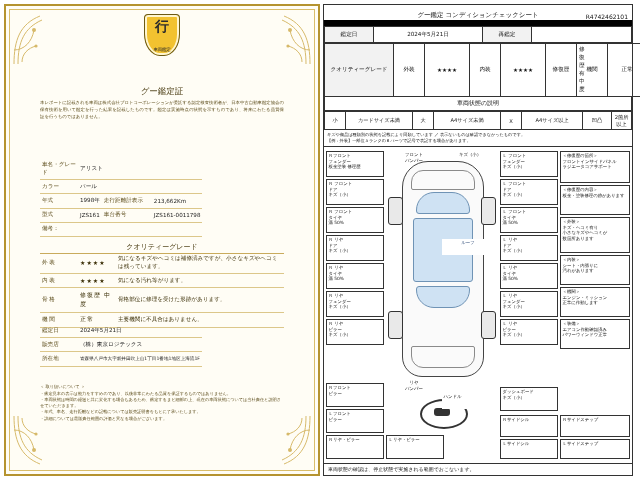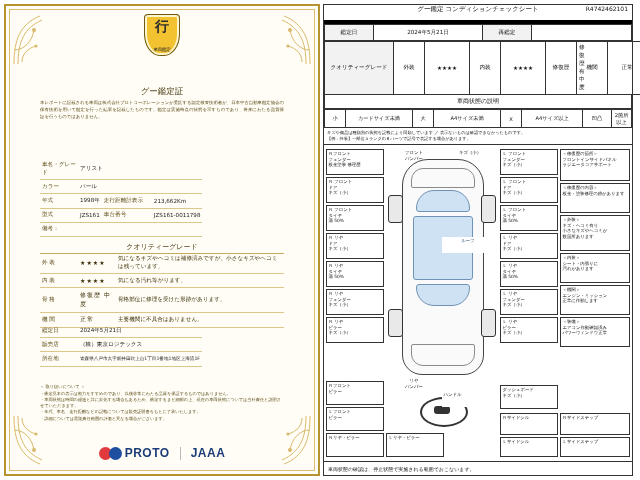--- a/index.html
+++ b/index.html
@@ -94,22 +94,22 @@
   .logo-jaaa{font-size:12px;font-weight:bold;color:#1b3c78;letter-spacing:.5px;}
   .sep-line{width:1px;height:13px;background:#b9b9b9;}
 
   
   .right{
     position:relative;width:310px;height:472px;box-sizing:border-box;
     border:1px solid #333;background:#fff;
     font-family:"DejaVu Sans", sans-serif;color:#111;
   }
   .r-head{
-    display:flex;align-items:flex-start;justify-content:center;gap:6px;
-    height:15px;border-bottom:4px solid #000000;font-size:6.5px;position:relative;
+    display:flex;align-items:flex-end;justify-content:center;gap:6px;
+    height:15px;border-bottom:6px solid #000000;font-size:6.5px;position:relative;
   }
   .r-head .code{position:absolute;right:4px;font-size:6px;}
   .r-tbl{width:100%;border-collapse:collapse;font-size:5.6px;table-layout:fixed;}
   .r-tbl td{border:1px solid #333;padding:2px 2px;text-align:center;height:11px;}
   .r-tbl td.k{background:#f2f2f2;}
   .r-sub{
     text-align:center;font-size:6px;border:1px solid #333;border-top:0;
     padding:2px 0;background:#fff;
   }
   .grid-tbl{width:100%;border-collapse:collapse;font-size:5.2px;table-layout:fixed;}
@@ -269,29 +269,20 @@
         </tr>
       </tbody>
         </table>
 
       <div class="foot-note" style="white-space:pre-line;">＜ 取り扱いについて ＞
 ・鑑定見本の表示は能力をすすめのであり、以後非常にわたる品質を保証するものではありません。
 ・車両状態は時間の経過と共に変化する場合もあるため、鑑定するまど細部の上、現在の車両状態については当社責任と説明させていただきます。
 ・年式、車名、走行距離などの記載については販売証明書をもとに了承いたします。
 ・詳細については最販責任範囲の評価と異なる場合がございます。</div>
 
-      <div class="brandbar">
-        <div class="logo-proto">
-          <span class="logo-dot"></span>
-          <span class="logo-dot2"></span>
-          <span class="logo-txt">PROTO</span>
-        </div>
-        <span class="sep-line"></span>
-        <span class="logo-jaaa">JAAA</span>
-      </div>
     </div>
 
     <div class="right">
 
       <div class="r-head">
         <span>グー鑑定 コンディションチェックシート</span>
         <span class="code">R4742462101</span>
       </div>
 
       <table class="r-tbl">

